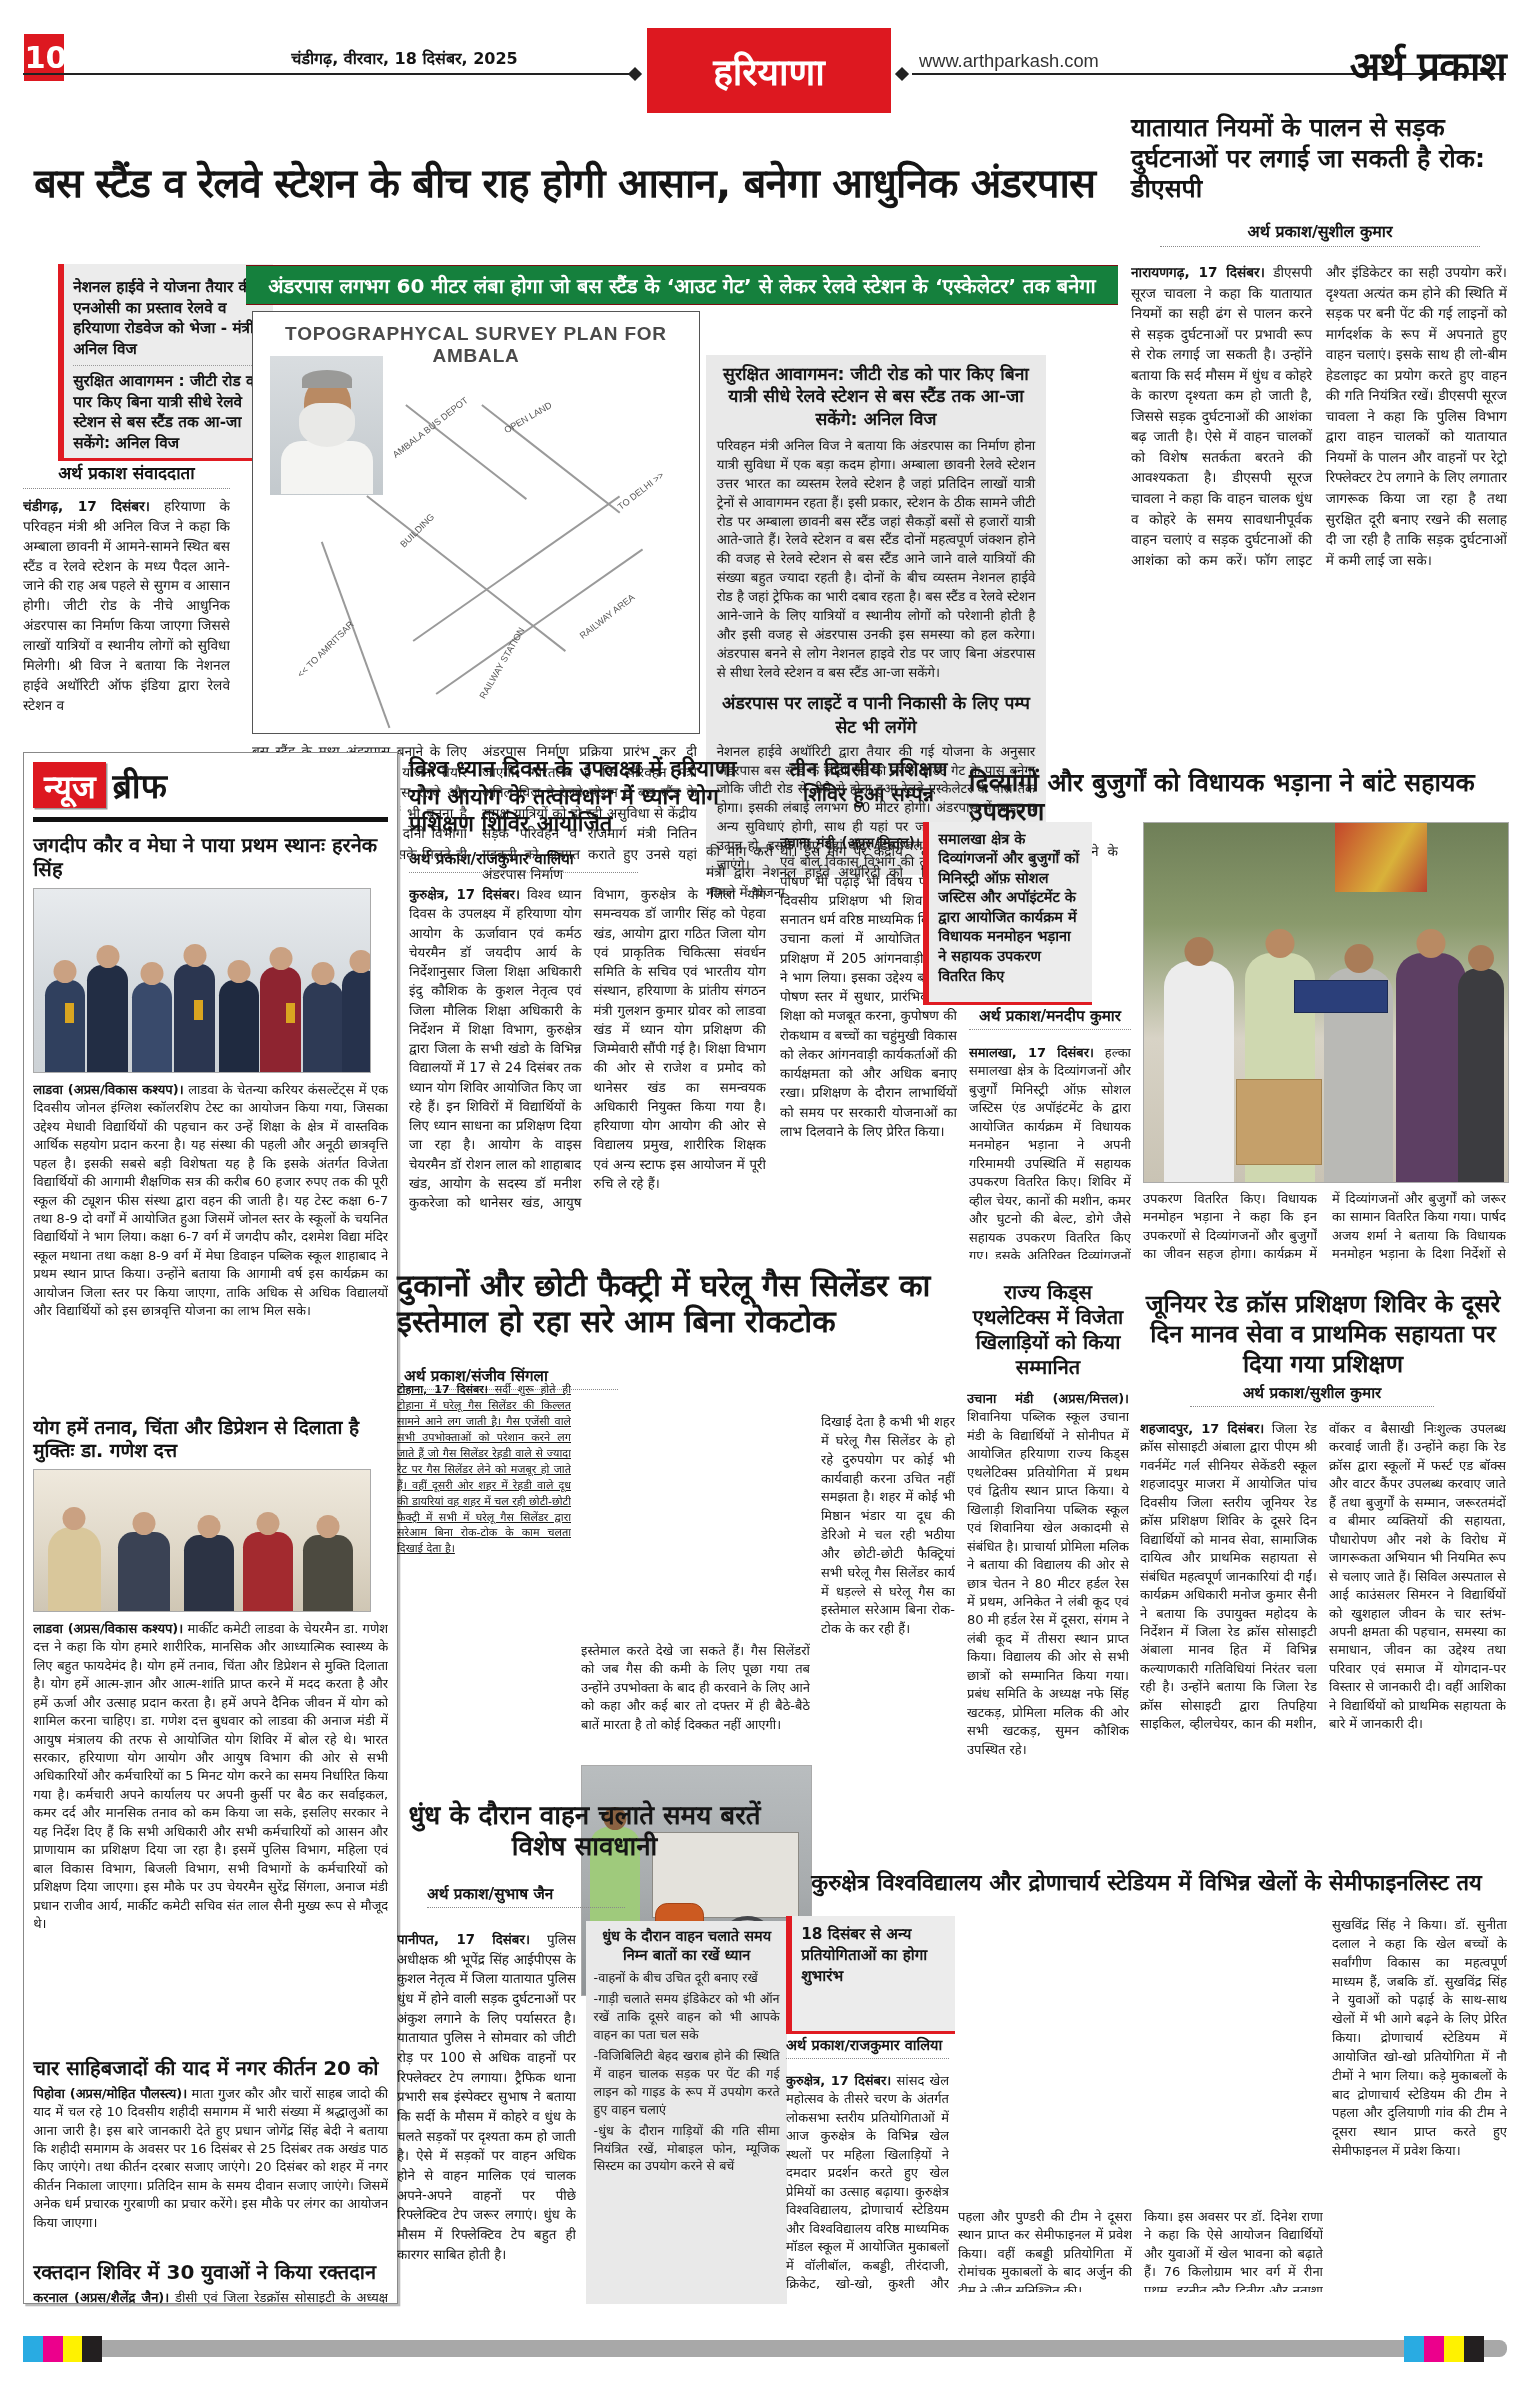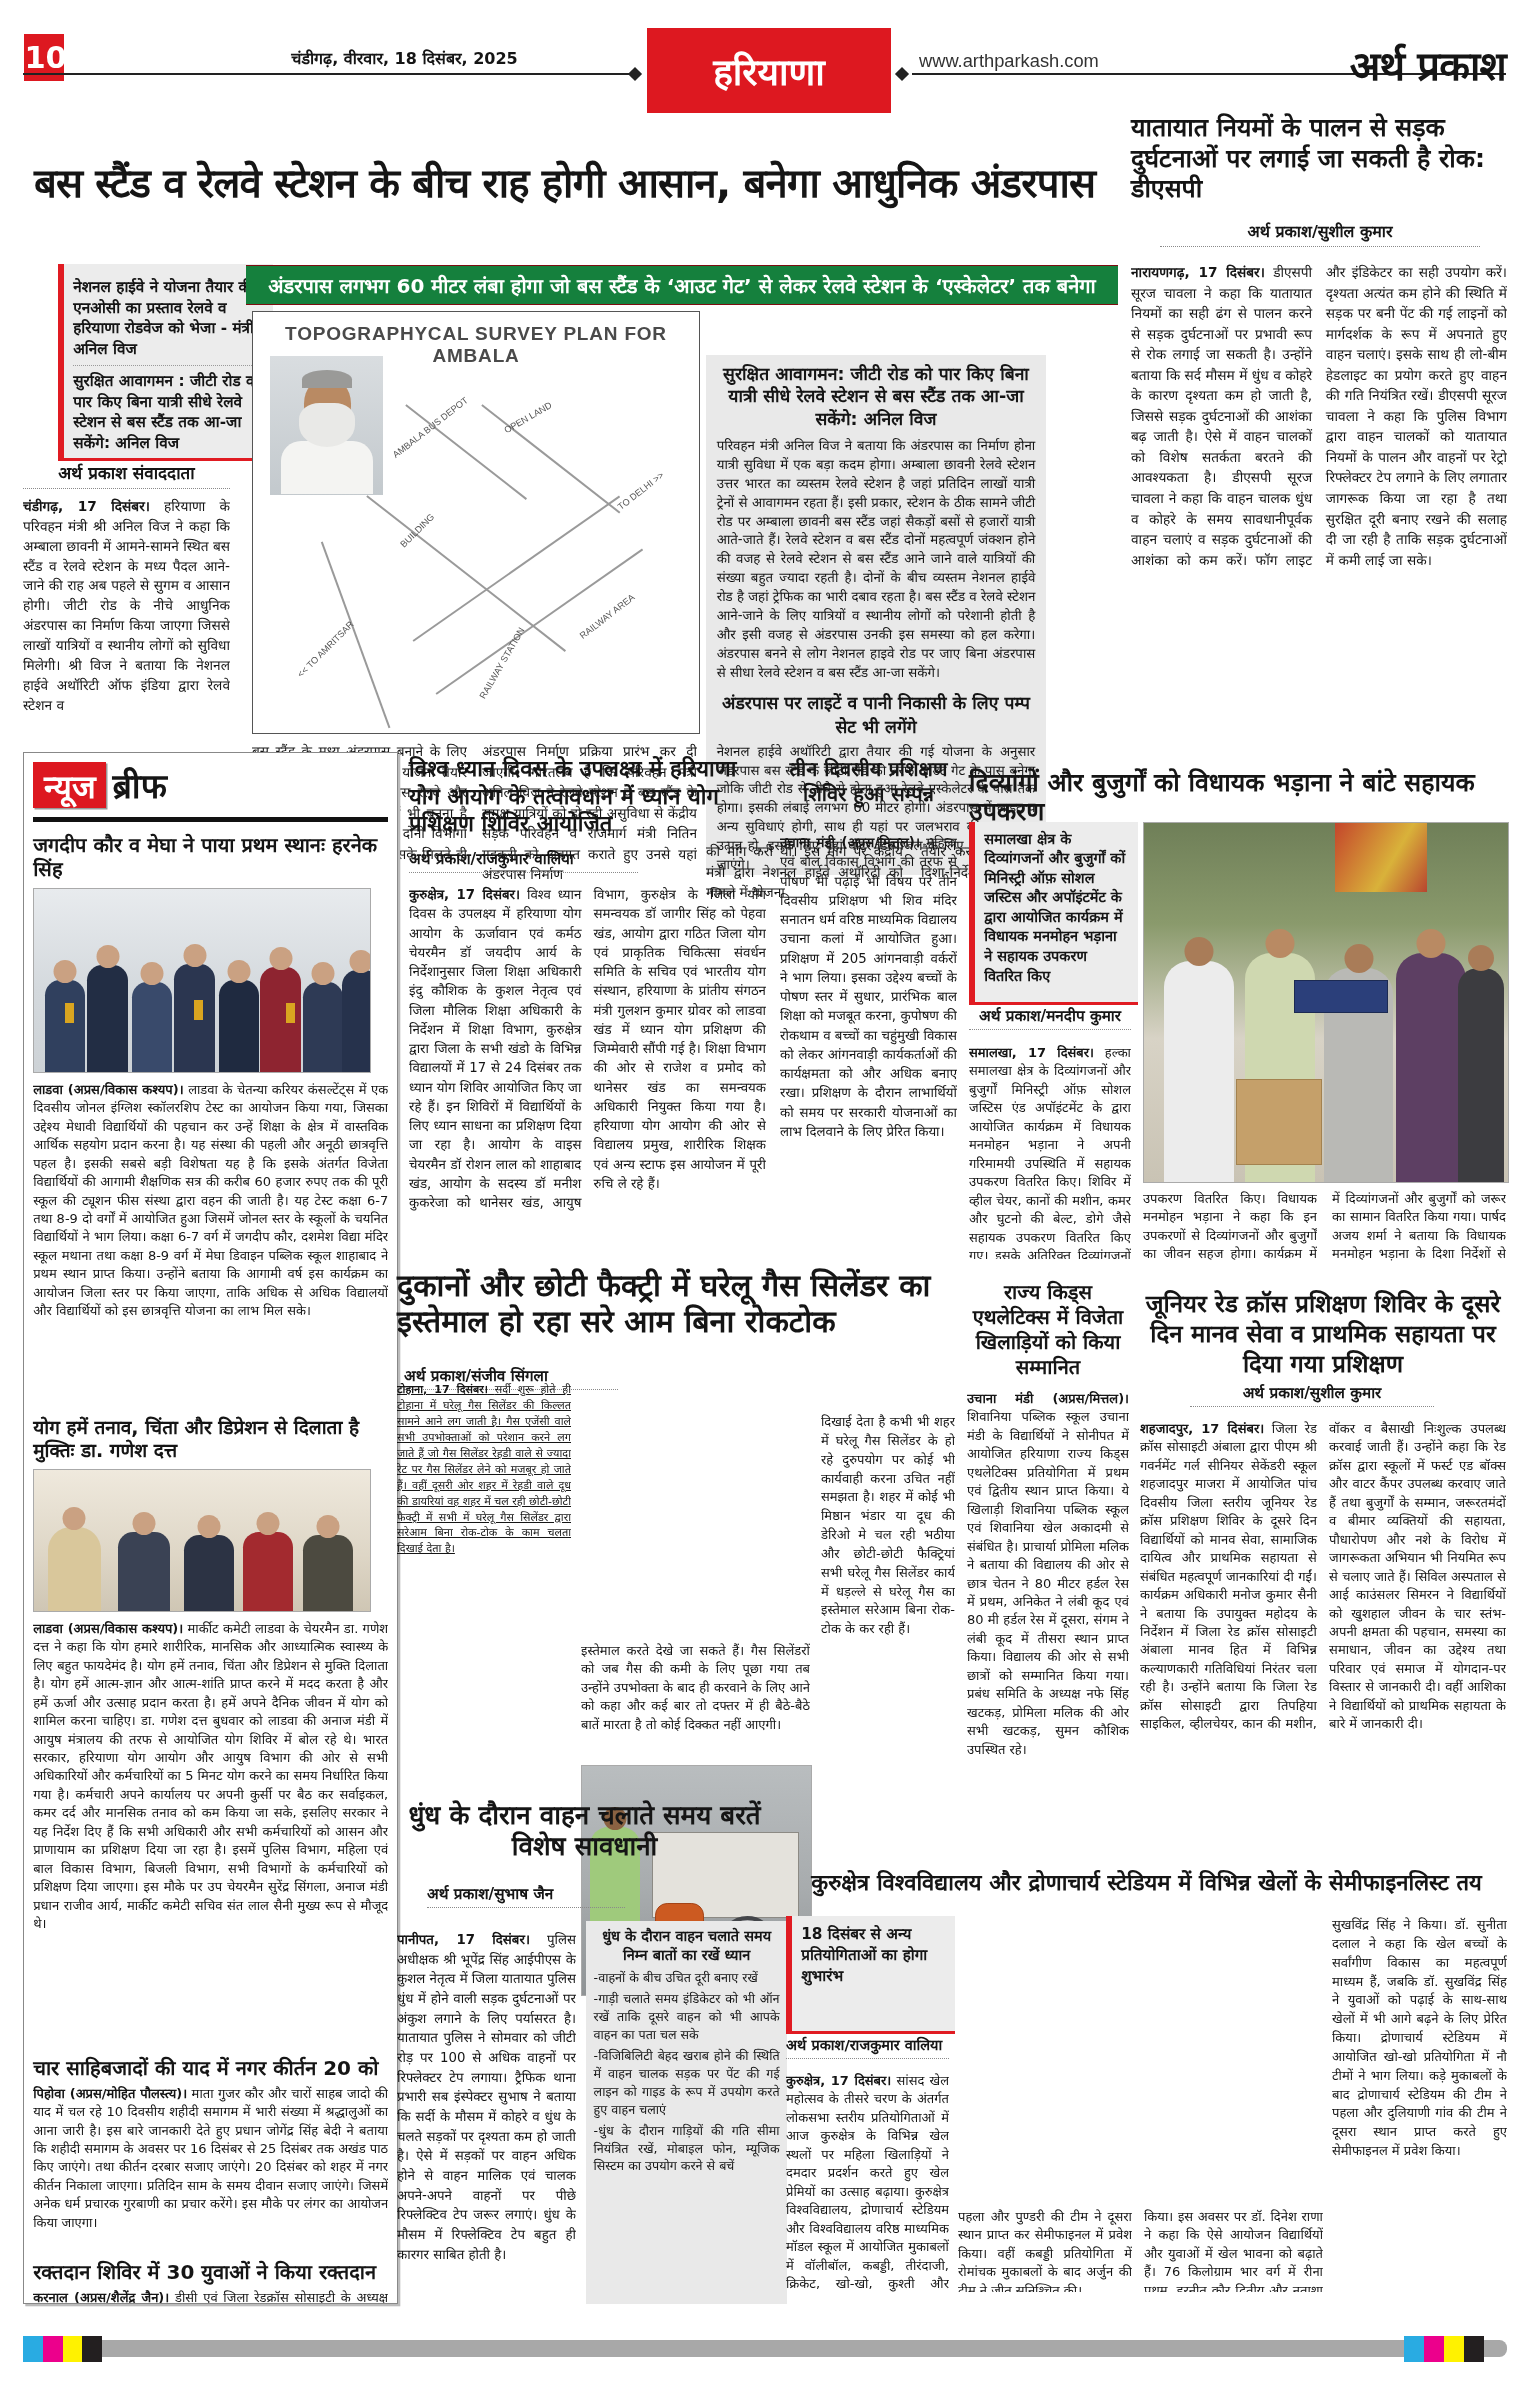--- a/index.html
+++ b/index.html
@@ -204,21 +204,21 @@
     <span>विश्व ध्यान दिवस के उपलक्ष्य में हरियाणा योग आयोग के ऊर्जावान एवं कर्मठ चेयरमैन डॉ जयदीप आर्य के निर्देशानुसार जिला शिक्षा अधिकारी इंदु कौशिक के कुशल नेतृत्व एवं जिला मौलिक शिक्षा अधिकारी के निर्देशन में शिक्षा विभाग, कुरुक्षेत्र द्वारा जिला के सभी खंडो के विभिन्न विद्यालयों में 17 से 24 दिसंबर तक ध्यान योग शिविर आयोजित किए जा रहे हैं। इन शिविरों में विद्यार्थियों के लिए ध्यान साधना का प्रशिक्षण दिया जा रहा है। आयोग के वाइस चेयरमैन डॉ रोशन लाल को शाहाबाद खंड, आयोग के सदस्य डॉ मनीश कुकरेजा को थानेसर खंड, आयुष विभाग, कुरुक्षेत्र के जिला योग समन्वयक डॉ जागीर सिंह को पेहवा खंड, आयोग द्वारा गठित जिला योग एवं प्राकृतिक चिकित्सा संवर्धन समिति के सचिव एवं भारतीय योग संस्थान, हरियाणा के प्रांतीय संगठन मंत्री गुलशन कुमार ग्रोवर को लाडवा खंड में ध्यान योग प्रशिक्षण की जिम्मेवारी सौंपी गई है। शिक्षा विभाग की ओर से राजेश व प्रमोद को थानेसर खंड का समन्वयक अधिकारी नियुक्त किया गया है। हरियाणा योग आयोग की ओर से विद्यालय प्रमुख, शारीरिक शिक्षक एवं अन्य स्टाफ इस आयोजन में पूरी रुचि ले रहे हैं।</span>
   </div>
 
   <div class="abs b ctr" style="left:780px;top:757px;width:177px;font-size:20px;line-height:1.25;">तीन दिवसीय प्रशिक्षण शिविर हुआ सम्पन्न</div>
   <div class="abs jc ov" style="left:780px;top:833px;width:177px;height:427px;font-size:13.3px;line-height:1.45;">
     <span class="dl">उचाना मंडी (अप्रस/मित्तल)।</span>
     <span>महिला एवं बाल विकास विभाग की तरफ से पोषण भी पढ़ाई भी विषय पर तीन दिवसीय प्रशिक्षण भी शिव मंदिर सनातन धर्म वरिष्ठ माध्यमिक विद्यालय उचाना कलां में आयोजित हुआ। प्रशिक्षण में 205 आंगनवाड़ी वर्करों ने भाग लिया। इसका उद्देश्य बच्चों के पोषण स्तर में सुधार, प्रारंभिक बाल शिक्षा को मजबूत करना, कुपोषण की रोकथाम व बच्चों का चहुंमुखी विकास को लेकर आंगनवाड़ी कार्यकर्ताओं की कार्यक्षमता को और अधिक बनाए रखा। प्रशिक्षण के दौरान लाभार्थियों को समय पर सरकारी योजनाओं का लाभ दिलवाने के लिए प्रेरित किया।</span>
   </div>
 
   <div class="abs b" style="left:969px;top:769px;width:538px;font-size:25px;line-height:1.15;">दिव्यांगों और बुजुर्गों को विधायक भड़ाना ने बांटे सहायक उपकरण</div>
-  <div class="abs hlbox ov" style="left:969px;top:822px;width:145px;height:166px;font-size:14.5px;font-weight:700;line-height:1.35;border-bottom:3.1px solid #e01b22;">समालखा क्षेत्र के दिव्यांगजनों और बुजुर्गों कों मिनिस्ट्री ऑफ़ सोशल जस्टिस और अपॉइंटमेंट के द्वारा आयोजित कार्यक्रम में विधायक मनमोहन भड़ाना ने सहायक उपकरण वितरित किए</div>
+  <div class="abs hlbox ov" style="left:923px;top:822px;width:145px;height:166px;font-size:14.5px;font-weight:700;line-height:1.35;border-bottom:3.1px solid #e01b22;">समालखा क्षेत्र के दिव्यांगजनों और बुजुर्गों कों मिनिस्ट्री ऑफ़ सोशल जस्टिस और अपॉइंटमेंट के द्वारा आयोजित कार्यक्रम में विधायक मनमोहन भड़ाना ने सहायक उपकरण वितरित किए</div>
   <div class="abs" style="left:969px;top:1005px;width:162px;">
     <div class="byline" style="font-size:15.3px;">अर्थ प्रकाश/मनदीप कुमार</div>
     <div class="dotr"></div>
   </div>
   <div class="abs jc ov" style="left:969px;top:1044px;width:162px;height:215px;font-size:13px;line-height:1.42;">
     <span class="dl">समालखा, 17 दिसंबर।</span>
     <span>हल्का समालखा क्षेत्र के दिव्यांगजनों और बुजुर्गों मिनिस्ट्री ऑफ़ सोशल जस्टिस एंड अपॉइंटमेंट के द्वारा आयोजित कार्यक्रम में विधायक मनमोहन भड़ाना ने अपनी गरिमामयी उपस्थिति में सहायक उपकरण वितरित किए। शिविर में व्हील चेयर, कानों की मशीन, कमर और घुटनो की बेल्ट, डोगे जैसे सहायक उपकरण वितरित किए गए। इसके अतिरिक्त दिव्यांगजनों को मोटराइज्ड ट्राई साइकिल भी दी गई।</span>
   </div>
   <div class="photo abs" style="left:1143px;top:822px;width:364px;height:359px;background:linear-gradient(#6f7f58 0%,#8a9a6c 28%,#d8d3c6 60%,#c9c3b4 100%);">
     <div class="abs" style="left:191px;top:0;width:92px;height:69px;background:linear-gradient(120deg,#c4452b,#d9b23a 60%,#b8452f);"></div>

